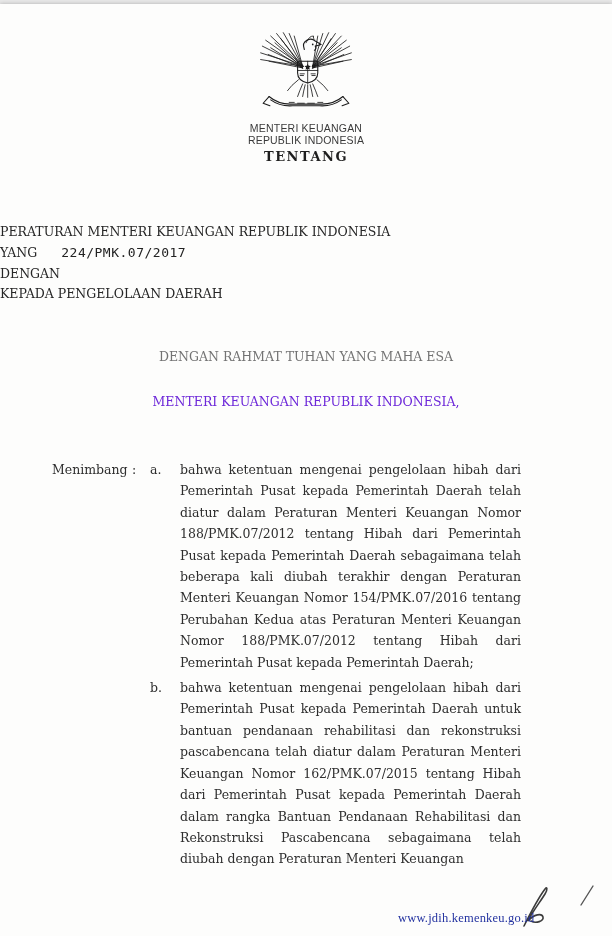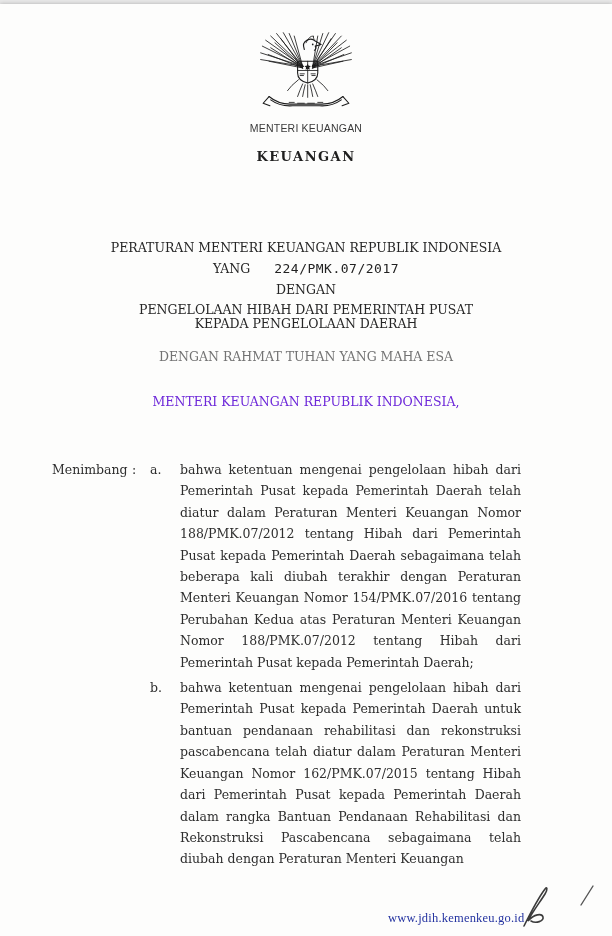--- a/index.html
+++ b/index.html
@@ -12,21 +12,21 @@
   .emblem svg{display:inline-block;}
   .ministry{
     position:absolute;top:119px;left:0;right:0;text-align:center;
     font-family:"Liberation Sans","DejaVu Sans",sans-serif;
     font-size:10.5px;line-height:11.5px;letter-spacing:.2px;color:#3a3a3a;
   }
   .salinan{
     position:absolute;top:145px;left:0;right:0;text-align:center;
     font-weight:bold;font-size:13px;letter-spacing:1.5px;color:#1f1f1f;
   }
-  .title-block{position:absolute;top:236px;left:0;right:0;text-align:center;color:#262626;}
+  .title-block{position:absolute;top:220px;left:0;right:0;color:#262626;}
   .t-line{font-size:12.5px;height:21px;}
   .t-nomor{font-size:12.5px;height:21px;}
   .t-nomor .mono{
     font-family:"DejaVu Sans Mono","Liberation Mono",monospace;
     font-size:13px;margin-left:24px;letter-spacing:.5px;color:#222;
   }
   .t-subject{font-size:12.5px;line-height:13.5px;}
   .invocation{position:absolute;top:345px;left:0;right:0;text-align:center;font-size:12.5px;color:#737373;}
   .authority{position:absolute;top:390px;left:0;right:0;text-align:center;font-size:12.5px;color:#6d28d9;}
   .considering{
@@ -34,21 +34,21 @@
     display:flex;align-items:flex-start;font-size:12.5px;line-height:21.4px;
   }
   .c-label{width:80px;flex:0 0 80px;}
   .c-colon{width:18px;flex:0 0 18px;text-align:left;}
   .c-items{flex:1;}
   .c-item{display:flex;}
   .c-item + .c-item{margin-top:4px;}
   .c-marker{width:30px;flex:0 0 30px;}
   .c-text{flex:1;text-align:justify;text-justify:inter-word;}
   .footer-url{
-    position:absolute;left:388px;top:907px;
+    position:absolute;left:398px;top:907px;
     font-family:"Liberation Serif","DejaVu Serif",serif;
     font-size:12.5px;color:#2433a0;text-decoration:none;letter-spacing:.2px;
   }
   .paraf{position:absolute;left:519px;top:881px;}
   .slash{position:absolute;left:575px;top:879px;}
   .g{stroke:#1c1c1c;fill:none;stroke-width:1.3;stroke-linecap:round;stroke-linejoin:round;}
   .g2{stroke:#1c1c1c;fill:none;stroke-width:1;stroke-linecap:round;}
   .ink{stroke:#3c3c3c;fill:none;stroke-width:1.6;stroke-linecap:round;}
 </style>
 </head>
@@ -82,32 +82,32 @@
 
       <path class="g" d="M14,78 q12,10 28,9 l32,0 q16,1 28,-9"></path>
       <path class="g" d="M16,82 q11,8 26,7 l32,0 q15,1 26,-7"></path>
       <path class="g" d="M14,78 l-7,8 8,3 M102,78 l7,8 -8,3"></path>
       <path class="g2" d="M38,85 h6 M48,86 h8 M60,86 h8 M72,85 h6"></path>
     </svg>
   </div>
 
   <div class="ministry">
     <div>MENTERI KEUANGAN</div>
+    <div>REPUBLIK INDONESIA</div>
   </div>
 
-  <div class="salinan">KEUANGAN</div>
+  <div class="salinan">TENTANG</div>
 
   <div class="title-block">
     <div class="t-line">PERATURAN MENTERI KEUANGAN REPUBLIK INDONESIA</div>
     <div class="t-nomor">
       <span>YANG</span><span class="mono">224/PMK.07/2017</span>
     </div>
     <div class="t-line">DENGAN</div>
     <div class="t-subject">
-      <div>PENGELOLAAN HIBAH DARI PEMERINTAH PUSAT</div>
       <div>KEPADA PENGELOLAAN DAERAH</div>
     </div>
   </div>
 
   <div class="invocation">DENGAN RAHMAT TUHAN YANG MAHA ESA</div>
   <div class="authority">MENTERI KEUANGAN REPUBLIK INDONESIA,</div>
 
   <div class="considering">
     <div class="c-label">Menimbang</div>
     <div class="c-colon">:</div>

